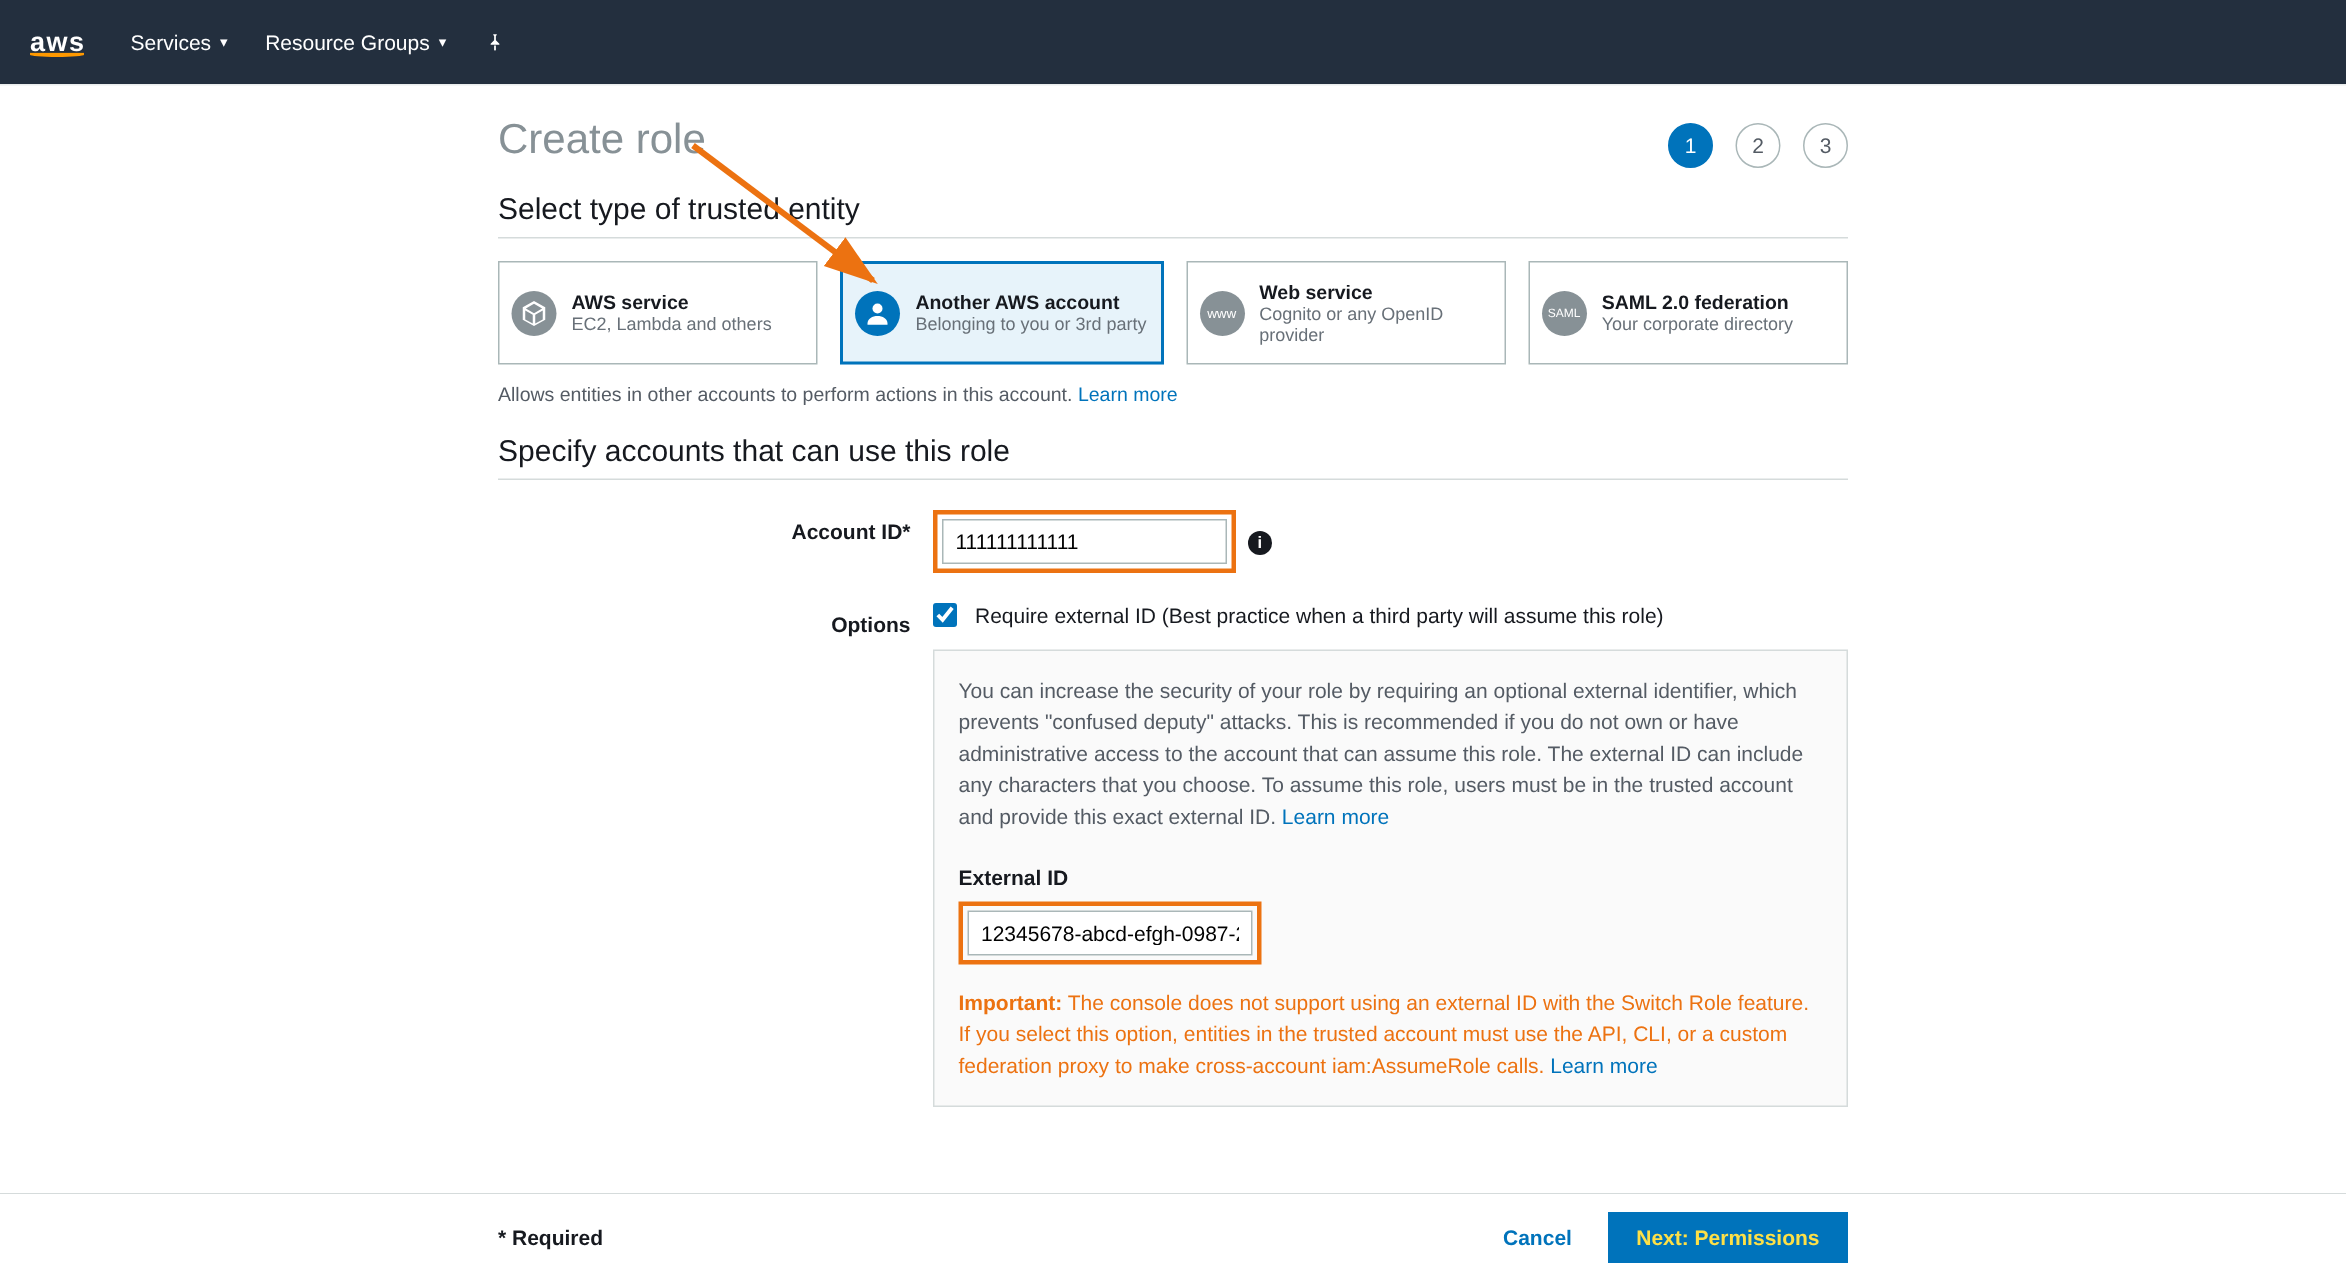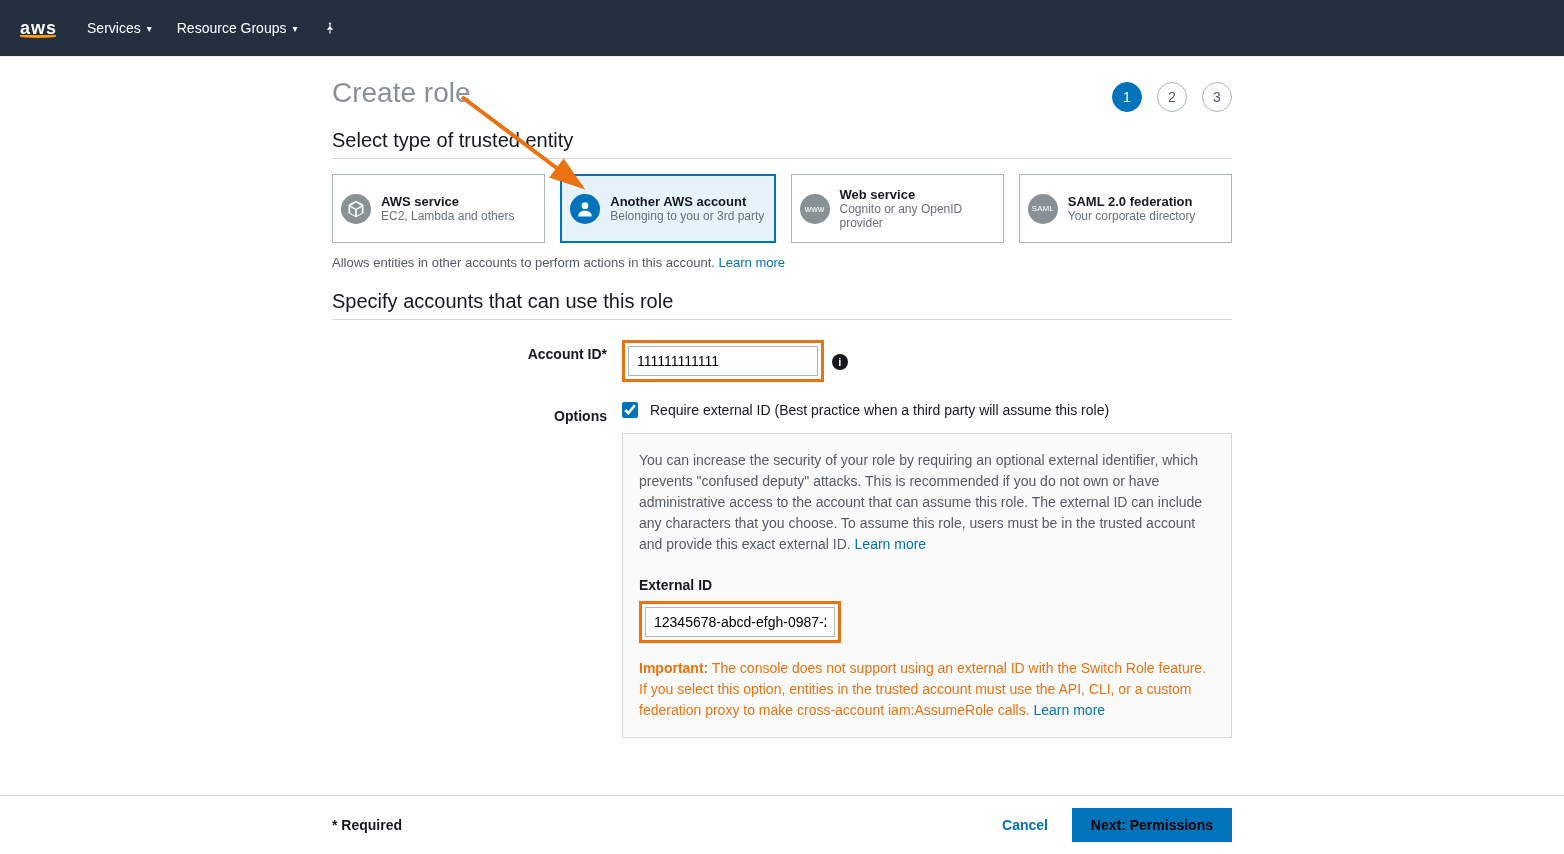--- a/index.html
+++ b/index.html
@@ -33,21 +33,21 @@
   .chk-row{ display:flex; align-items:center; gap:12px; margin-bottom:15px;}
   input[type=checkbox]{ width:16px; height:16px; accent-color:#0073bb; }
   .info-icon{ display:inline-flex; width:16px; height:16px; background:#16191f; color:#fff; border-radius:50%; align-items:center; justify-content:center; font-size:11px; font-weight:bold; vertical-align:middle; margin-left:4px;}
   .panel{ border:1px solid #d5dbdb; background:#fafafa; padding:16px; font-size:14px; color:#545b64; line-height:1.5;}
   .panel a{ color:#0073bb; text-decoration:none;}
   .panel .sub-label{ font-weight:bold; color:#16191f; margin-top:20px; margin-bottom:5px;}
   .important{ color:#ec7211; margin-top:15px; }
   .important .lbl{ font-weight:bold; }
   .footer{ position:fixed; bottom:0; left:0; right:0; background:#fff; border-top:1px solid #d5dbdb; padding:12px 16px;}
   .footer-inner{ width:900px; margin:0 auto; display:flex; align-items:center; justify-content:space-between;}
-  .btn-primary{ background:#0073bb; color:#000000; border:1px solid #0073bb; padding:8px 18px; font-size:14px; font-weight:bold; cursor:pointer;}
+  .btn-primary{ background:#0073bb; color:#fde047; border:1px solid #0073bb; padding:8px 18px; font-size:14px; font-weight:bold; cursor:pointer;}
   .btn-cancel{ color:#0073bb; background:none; border:none; font-size:14px; font-weight:bold; margin-right:20px; cursor:pointer;}
   
   .arrow-overlay{ position:absolute; pointer-events:none; }
 </style>
 </head>
 <body>
 
 <div class="navbar">
   <div class="logo">
     <span style="color:#fff">aws</span>

